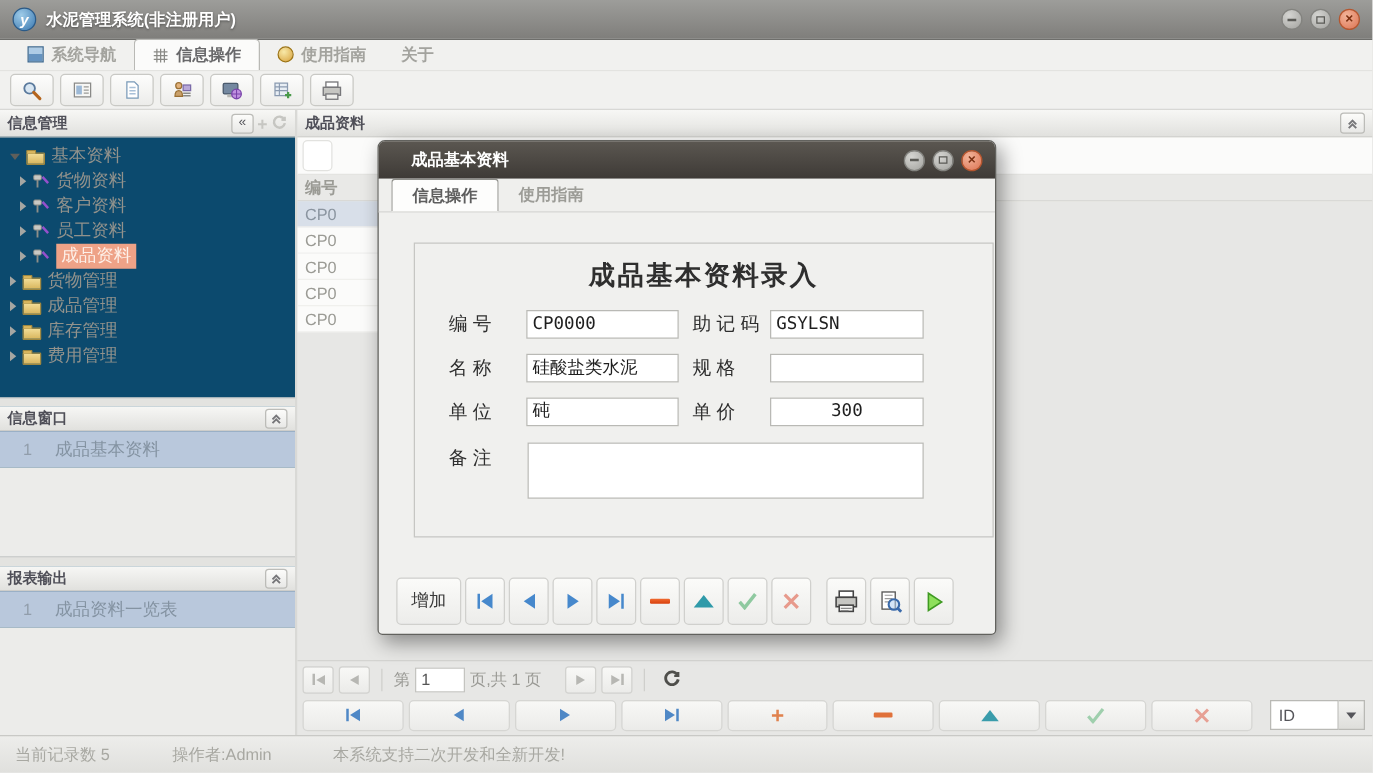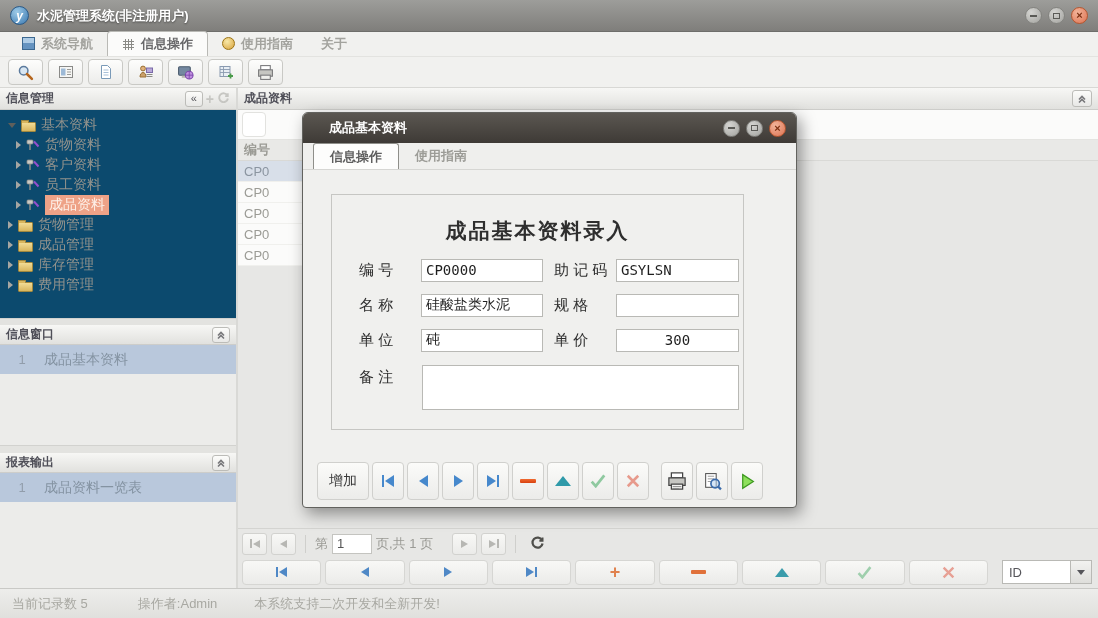--- a/index.html
+++ b/index.html
@@ -76,38 +76,38 @@
 
   
   .btoolbar{height:30px;display:flex;align-items:center;gap:4px;padding:0 6px 2px 4px;flex:none;background:#e7e7e5}
   .bbtn{flex:1;height:25px;background:linear-gradient(#f8f8f6,#ebebe9);border:1px solid #d6d6d3;border-radius:4px;display:flex;align-items:center;justify-content:center;gap:1px;cursor:pointer}
   .tri-l{width:0;height:0;border-top:5px solid transparent;border-bottom:5px solid transparent;border-right:8px solid #4f88c6}
   .tri-r{width:0;height:0;border-top:5px solid transparent;border-bottom:5px solid transparent;border-left:8px solid #4f88c6}
   .vbar{width:2px;height:10px;background:#4f88c6}
   .plus{color:#e0824e;font-size:18px;font-weight:bold;line-height:1}
   .minus-s{width:15px;height:4px;background:#e0713a;border-radius:1px}
   .tri-up{width:0;height:0;border-left:7px solid transparent;border-right:7px solid transparent;border-bottom:9px solid #3a9cab}
-  .idcombo{width:90px;height:24px;display:flex;flex:none;margin-left:10px}
+  .idcombo{width:76px;height:24px;display:flex;flex:none;margin-left:10px}
   .idbox{flex:1;background:#fff;border:1px solid #b9b9b5;font-size:13px;color:#55555a;display:flex;align-items:center;padding-left:6px}
   .idbtn{width:21px;background:linear-gradient(#f2f2f0,#dededb);border:1px solid #b9b9b5;border-left:none;display:flex;align-items:center;justify-content:center;cursor:pointer}
   .tri-dn{width:0;height:0;border-left:4px solid transparent;border-right:4px solid transparent;border-top:5px solid #55555a}
 
   
   .statusbar{height:30px;background:linear-gradient(#ededeb,#e0e0dd);border-top:1px solid #c9c9c6;display:flex;align-items:center;font-size:13px;color:#a8a8a2;flex:none}
-  .st1{margin-left:12px}.st2{margin-left:50px}.st3{margin-left:37px}
+  .st1{margin-left:12px}.st2{margin-left:50px}.st3{margin-left:49px}
 
   
   .dialog{position:absolute;left:302px;top:112px;width:495px;height:396px;background:#f0f0ee;border:1px solid #62625e;border-radius:6px 6px 4px 4px;box-shadow:4px 6px 16px rgba(0,0,0,.4);display:flex;flex-direction:column;z-index:10}
   .dtitle{height:30px;background:linear-gradient(#5b5751,#3e3a36);border-radius:5px 5px 0 0;display:flex;align-items:center;padding:0 10px;flex:none}
   .dtext{color:#fff;font-weight:bold;font-size:13px;margin-left:16px}
   .dtabs{height:27px;background:#efefed;border-bottom:1px solid #d6d6d3;display:flex;align-items:flex-end;padding-left:10px;flex:none}
   .dtab{height:26px;padding:0 16px;display:flex;align-items:center;font-size:13px;font-weight:bold;color:#9c9c97;border-radius:3px 3px 0 0;cursor:pointer}
   .dtab.active{background:#fdfdfc;border:1px solid #8f8f8a;border-bottom:none;color:#5e5e5e}
   .dcontent{flex:1;position:relative}
-  .formbox{position:absolute;left:28px;top:24px;width:413px;height:236px;border:1px solid #c6c6c3;padding-top:22px}
+  .formbox{position:absolute;left:28px;top:24px;width:464px;height:236px;border:1px solid #c6c6c3;padding-top:11px}
   .ftitle{text-align:center;font-size:21px;font-weight:bold;color:#2e2e2e;letter-spacing:2px;height:30px}
   .frow{display:flex;align-items:center;margin:11px 0 0 27px;height:24px}
   .flabel{width:62px;font-size:15px;color:#2e2e2e;flex:none}
   .flabel.second{margin-left:11px}
   .finput{width:122px;height:23px;border:1px solid #b9b9b5;background:#fff;font-size:14px;font-family:"DejaVu Sans Mono",monospace;padding:0 4px;color:#1e1e1e;flex:none}
   .finput.right{text-align:center}
   .frow-area{display:flex;align-items:flex-start;margin:13px 0 0 27px}
   .ftextarea{width:317px;height:45px;border:1px solid #b9b9b5;background:#fff;resize:none;margin-left:1px;font-size:14px;font-family:"DejaVu Sans Mono",monospace;color:#1e1e1e}
   .dbuttons{position:absolute;left:14px;bottom:7px;display:flex;align-items:flex-start;gap:3px}
   .dbtn{height:38px;background:linear-gradient(#fbfbf9,#ececea);border:1px solid #d0d0cd;border-radius:4px;display:flex;align-items:center;justify-content:center;gap:1px;cursor:pointer}

